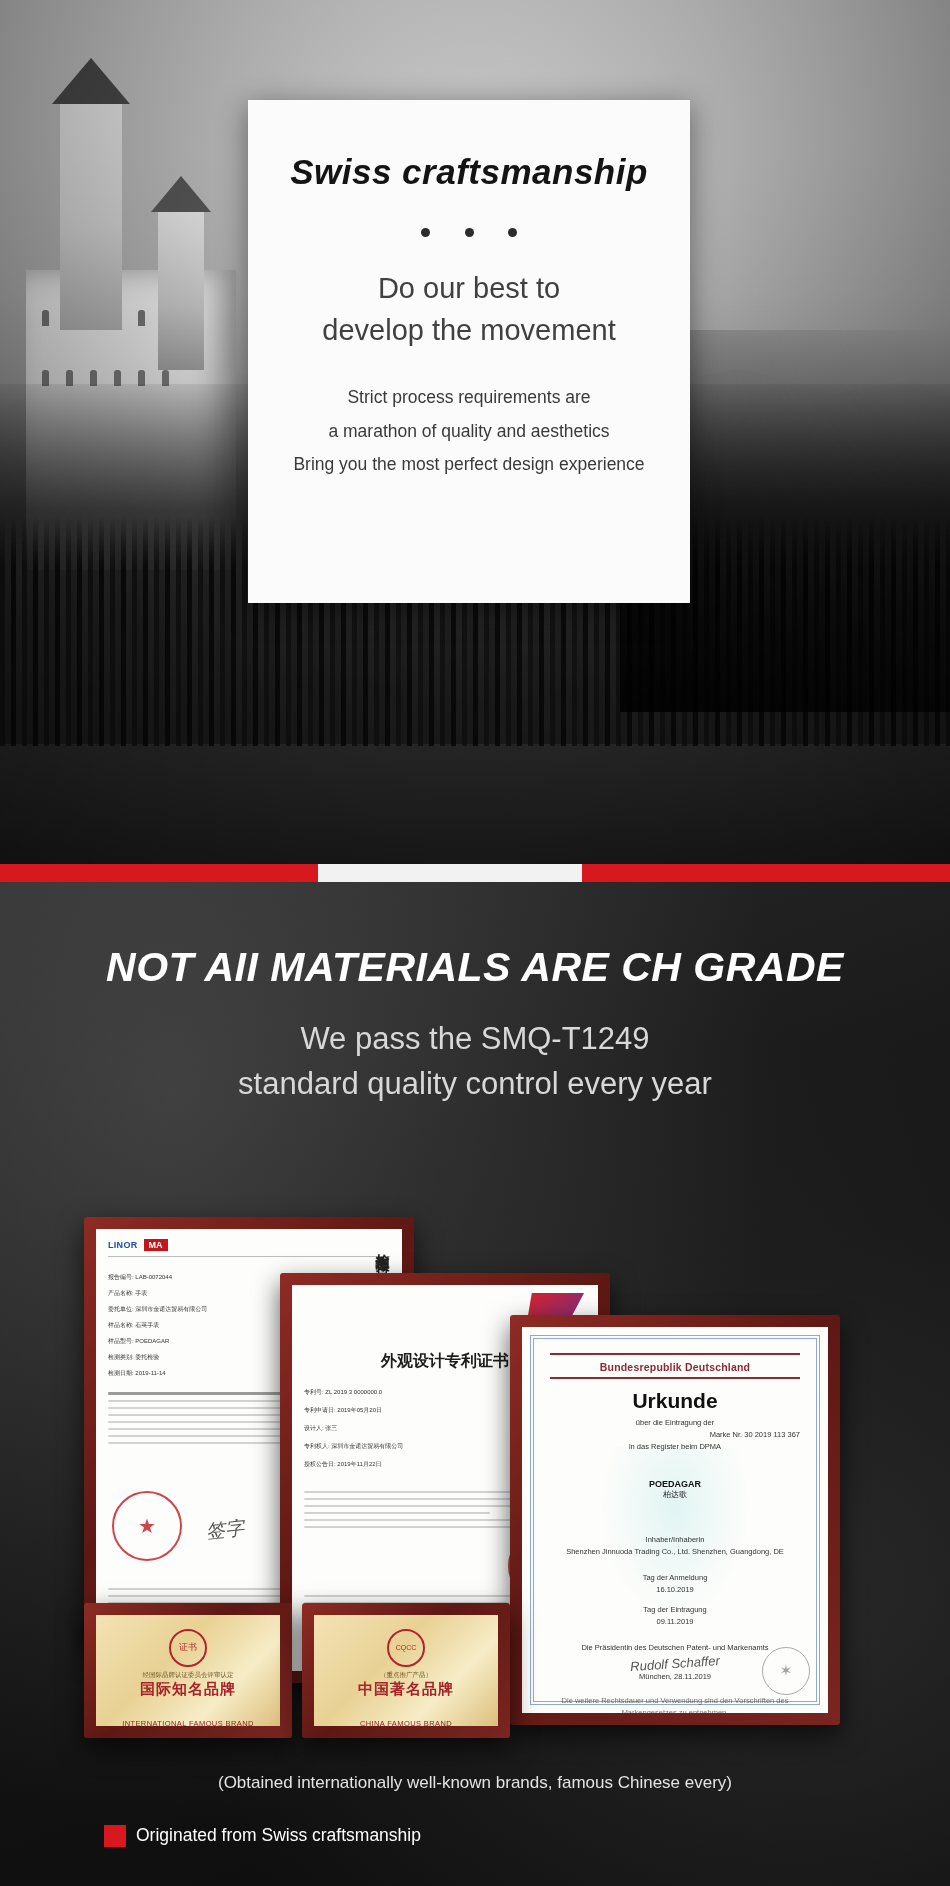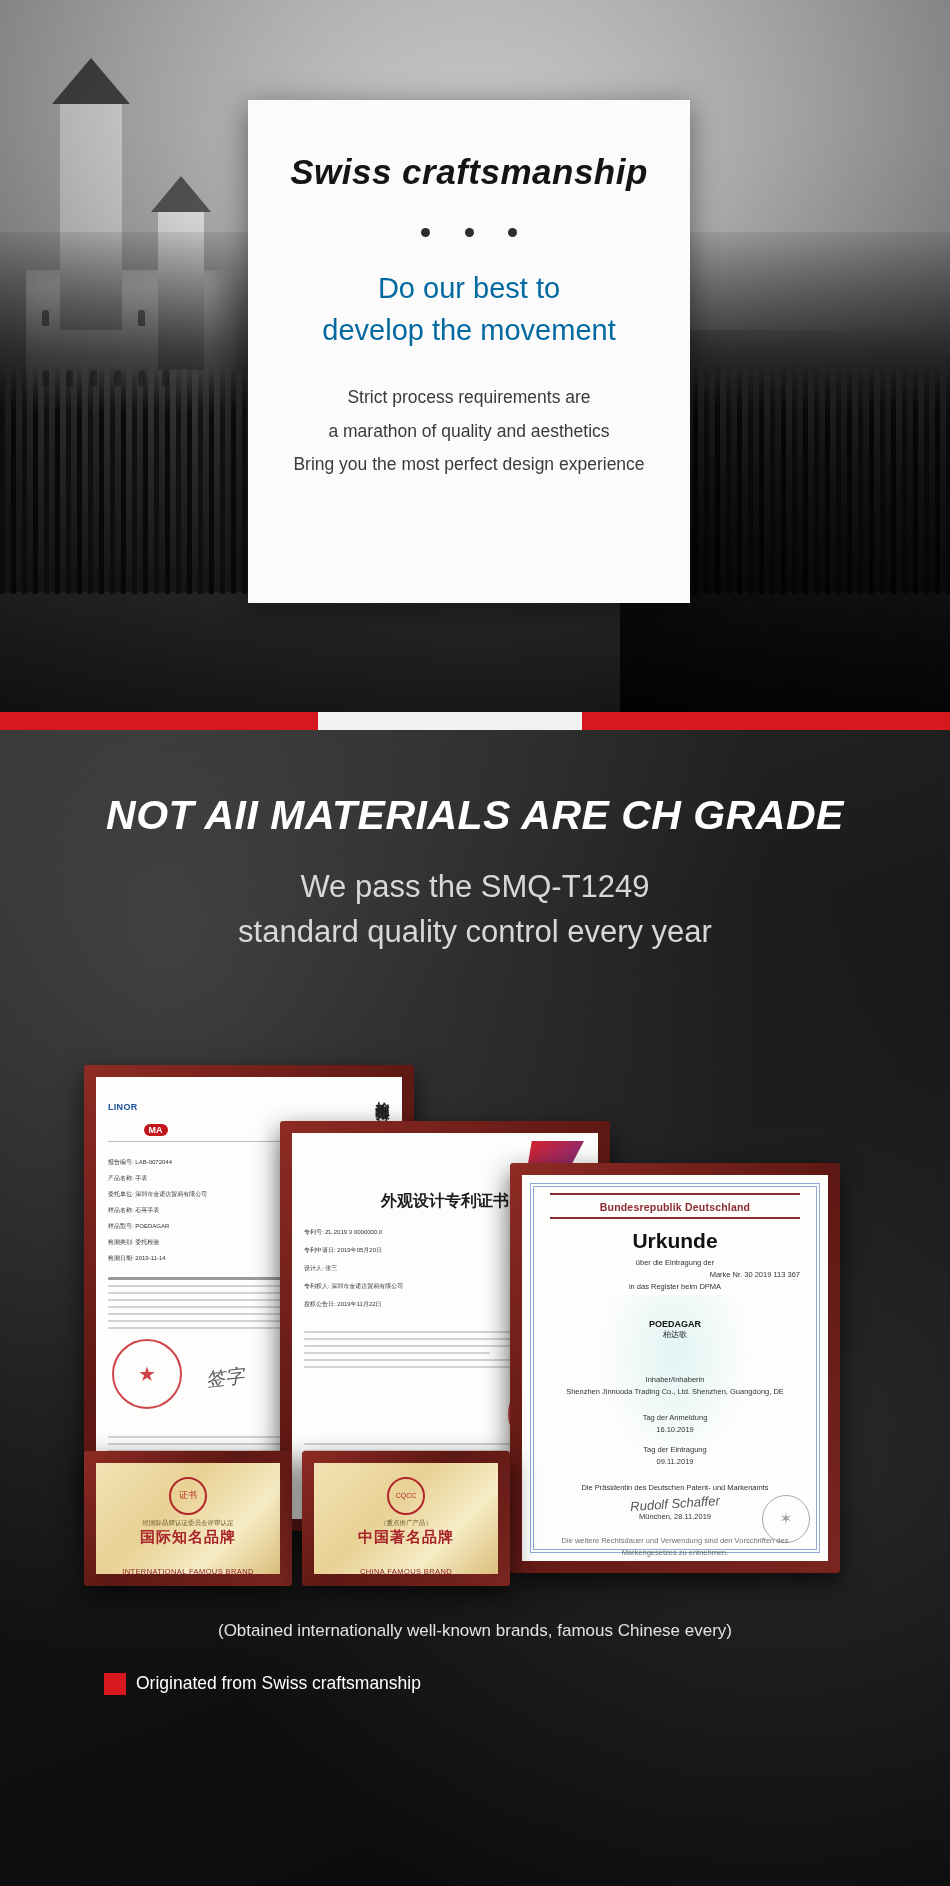--- a/index.html
+++ b/index.html
@@ -15,21 +15,21 @@
     width: 950px;
     height: 1886px;
     overflow: hidden;
     background: #0c0c0c;
   }
 
   
   .hero {
     position: relative;
     width: 950px;
-    height: 712px;
+    height: 864px;
     overflow: hidden;
     background: #2a2a2a;
   }
   .hero-photo {
     position: absolute;
     inset: 0;
     background:
       
       linear-gradient(180deg, #cfcfcf 0%, #bdbdbd 18%, #a8a8a8 34%, #8d8d8d 46%, #6e6e6e 56%, #4a4a4a 68%, #303030 80%, #1e1e1e 100%);
   }
@@ -167,21 +167,21 @@
     width: 9px; height: 9px;
     border-radius: 50%;
     background: #2c2c2c;
     display: block;
   }
   .hero-card .sub {
     margin-top: 30px;
     font-size: 29px;
     line-height: 1.45;
     font-weight: 300;
-    color: #0369a1;
+    color: #404040;
   }
   .hero-card .fine {
     margin-top: 30px;
     font-size: 17.5px;
     line-height: 1.92;
     color: #3a3a3a;
     font-weight: 300;
   }
 
   
@@ -241,21 +241,21 @@
     border-radius: 3px;
     box-shadow: 0 10px 26px rgba(0,0,0,.65);
     padding: 12px;
     box-sizing: border-box;
   }
   .frame .inner {
     width: 100%;
     height: 100%;
     background: #fdfdfb;
     box-sizing: border-box;
-    padding: 2px 12px;
+    padding: 10px 12px;
     overflow: hidden;
     position: relative;
   }
   .cert-a { left: 84px; top: 84px;  width: 330px; height: 430px; z-index: 1; }
   .cert-b { left: 280px; top: 140px; width: 330px; height: 410px; z-index: 2; }
   .cert-c { left: 510px; top: 182px; width: 330px; height: 410px; z-index: 3; }
   .plaque-a { left: 84px; top: 470px; width: 208px; height: 135px; z-index: 4; }
   .plaque-b { left: 302px; top: 470px; width: 208px; height: 135px; z-index: 5; }
   .plaque .inner {
     background: linear-gradient(135deg, #f3e2b4 0%, #e8d194 40%, #f6ecc6 70%, #dcbf7c 100%);
@@ -290,22 +290,21 @@
     font-weight: bold;
     color: #1a4fa0;
     letter-spacing: .3px;
   }
   .logo-ma {
     font-size: 9px;
     font-weight: bold;
     color: #fff;
     background: #c3161c;
     padding: 1px 5px;
-    border-radius: 6px;
-    margin-top: 45px;
+    border-radius: 0;
   }
   .cn-v {
     position: absolute;
     right: 10px;
     top: 14px;
     font-size: 14px;
     color: #222;
     font-weight: bold;
     writing-mode: vertical-rl;
     letter-spacing: 2px;

